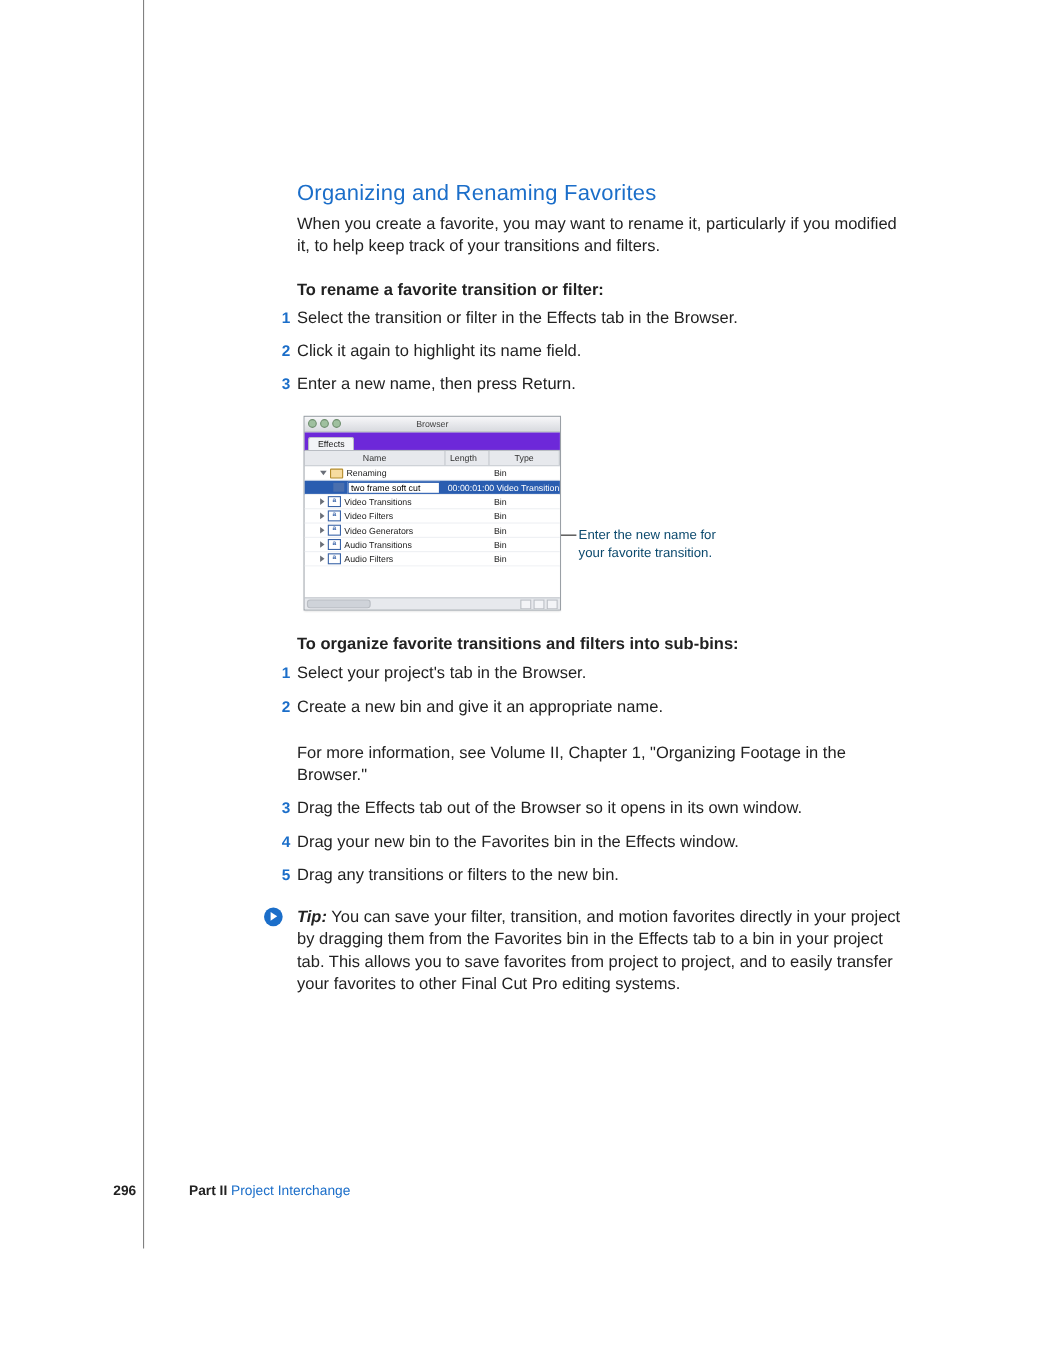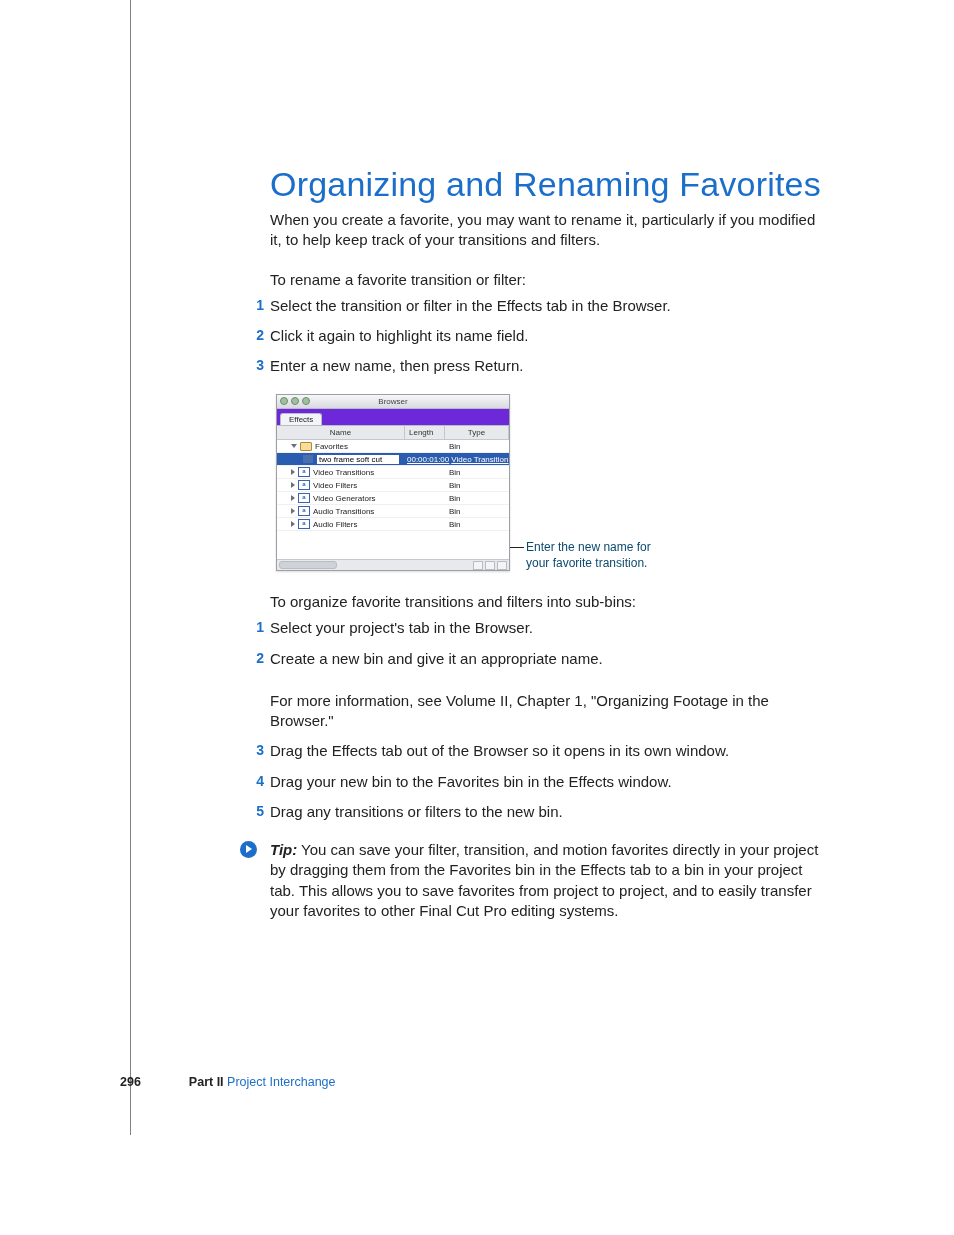--- a/index.html
+++ b/index.html
@@ -24,34 +24,34 @@
     border-left: 1px solid #818181;
     height: 1135px;
   }
   .content {
     position: absolute;
     left: 270px;
     top: 165px;
     width: 560px;
   }
   h2.heading {
-    font-size: 34px;
+    font-size: 20px;
     font-weight: 400;
     color: #1b6ec9;
     margin: 0 0 6px 0;
     letter-spacing: 0.2px;
   }
   p.body {
     font-size: 15px;
     line-height: 1.35;
     margin: 0 0 20px 0;
   }
   .subhead {
     font-size: 15px;
-    font-weight: 400;
+    font-weight: 700;
     margin: 0 0 8px 0;
   }
   ol.steps {
     list-style: none;
     padding: 0;
     margin: 0 0 18px 0;
   }
   ol.steps > li {
     position: relative;
     padding-left: 0px;
@@ -98,21 +98,21 @@
     border-left: 6px solid #fff;
     border-top: 4.5px solid transparent;
     border-bottom: 4.5px solid transparent;
   }
   .tip-block .tip-label {
     font-weight: 700;
     font-style: italic;
   }
   .figure-wrap {
     display: flex;
-    align-items: flex-end;
+    align-items: center;
     gap: 16px;
     margin: 4px 0 22px 6px;
   }
   .browser-window {
     width: 232px;
     font-size: 8px;
     color: #222;
     border: 1px solid #9aa0a6;
     background: #eef0f3;
     box-shadow: 0 1px 2px rgba(0,0,0,0.15);
@@ -171,21 +171,20 @@
   .row {
     display: flex;
     align-items: center;
     border-bottom: 1px solid #eef0f3;
     height: 12px;
     font-size: 8px;
   }
   .row.sel {
     background: #2a5db0;
     color: #fff;
-    text-decoration: underline;
   }
   .row .cell-name   { flex: 0 0 128px; display: flex; align-items: center; gap: 3px; padding-left: 4px; box-sizing: border-box;}
   .row .cell-length { flex: 0 0 40px; padding-left: 2px;}
   .row .cell-type   { flex: 1 1 auto; padding-left: 2px;}
   .disclosure {
     width: 0; height: 0;
     border-left: 4px solid #6a6f78;
     border-top: 3px solid transparent;
     border-bottom: 3px solid transparent;
     flex: 0 0 auto;
@@ -262,21 +261,21 @@
   .callout::before {
     content: "";
     position: absolute;
     left: -16px;
     top: 7px;
     width: 14px;
     border-top: 1px solid #222;
   }
   .footer {
     position: absolute;
-    left: 120px;
+    left: 103px;
     top: 1075px;
     font-size: 12.5px;
     display: flex;
     align-items: baseline;
     gap: 48px;
   }
   .footer .pagenum { font-weight: 700; color: #222; }
   .footer .part-label { font-weight: 700; }
   .footer .part-title { color: #1b6ec9; }
 </style>
@@ -313,21 +312,21 @@
         <div class="col-headers">
           <div class="col-name">Name</div>
           <div class="col-length">Length</div>
           <div class="col-type">Type</div>
         </div>
         <div class="rows" id="browser-rows">
             <div class="row">
               <div class="cell-name indent-1">
                 <span class="disclosure open"></span>
                 <span class="bin-icon"></span>
-                <span>Favorites</span>
+                <span>Renaming</span>
               </div>
               <div class="cell-length"></div>
               <div class="cell-type">Bin</div>
             </div>
             <div class="row sel">
               <div class="cell-name indent-2">
                 <span class="trans-icon"></span>
                 <span class="edit-field">two frame soft cut</span>
               </div>
               <div class="cell-length">00:00:01:00</div>

